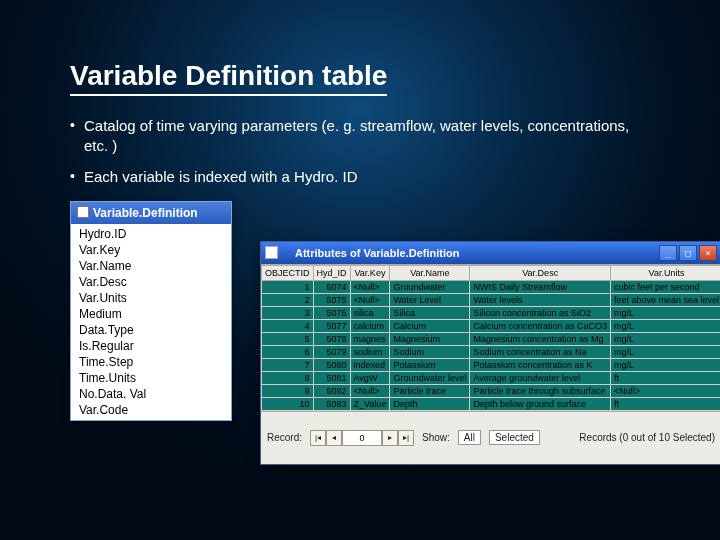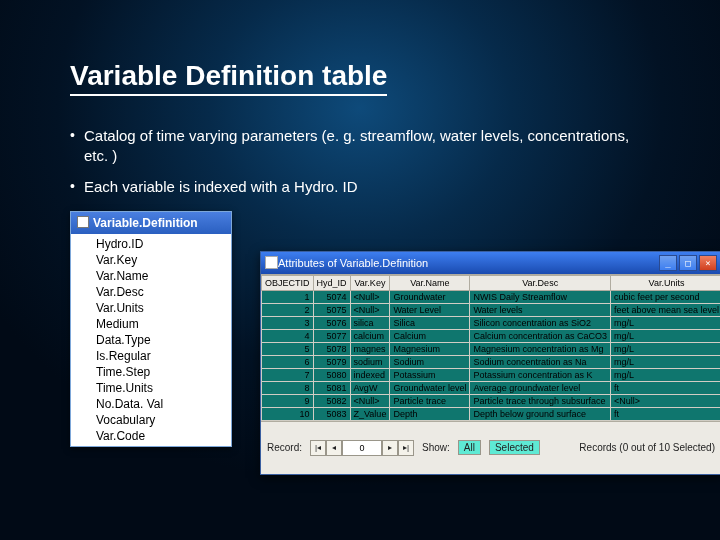--- a/index.html
+++ b/index.html
@@ -1,44 +1,44 @@
 <!DOCTYPE html>
 <html><head>
 <meta charset="utf-8">
 <style>
 html,body{margin:0;padding:0;width:720px;height:540px;overflow:hidden;font-family:Arial,Helvetica,sans-serif}
 body{background:radial-gradient(ellipse 60% 70% at 50% 20%,#0e4a7a 0%,#062a4a 35%,#021224 70%,#010a16 100%)}
 .slide{padding:60px 70px 0 70px;color:#fff}
-h1{font-size:28px;font-weight:700;margin:0 0 14px 0;color:#fff;border-bottom:2px solid #fff;display:inline-block;padding-bottom:2px}
+h1{font-size:28px;font-weight:700;margin:0 0 4px 0;color:#fff;border-bottom:2px solid #fff;display:inline-block;padding-bottom:2px}
 .bullets{margin:16px 0 0 0;padding:0;list-style:none}
 .bullets li{font-size:15px;line-height:1.3;margin:0 0 12px 0;padding-left:14px;position:relative;color:#fff}
 .bullets li::before{content:"•";position:absolute;left:0;top:0;font-size:14px}
 .figs{position:relative;margin-top:14px}
 .fieldlist{position:absolute;left:0;top:0;width:160px;border:1px solid #7da7d9;box-shadow:0 2px 6px rgba(0,0,0,.5);font-size:12px}
 .fl-title{background:linear-gradient(#4a7fe0,#2a5fc0);color:#fff;font-weight:700;padding:4px 6px;display:flex;gap:4px}
 .fl-title .icon{display:inline-block;width:10px;height:10px;background:#fff;border:1px solid #777}
 .fl-body{background:#fff;color:#000;padding:2px 0}
-.fl-body div{padding:1px 25px}
+.fl-body div{padding:1px 8px}
 .attrwin{position:absolute;left:190px;top:40px;width:460px;border:1px solid #3a5fa0;box-shadow:0 3px 10px rgba(0,0,0,.6);font-size:10px;background:#eceae4}
 .aw-titlebar{background:linear-gradient(#3d7ef0,#1a4bb0);color:#fff;padding:3px 4px;display:flex;align-items:center;justify-content:space-between}
-.aw-titlebar .t{display:flex;align-items:center;gap:0;font-weight:400;font-size:11px}
+.aw-titlebar .t{display:flex;align-items:center;gap:17px;font-weight:700;font-size:11px}
 .aw-titlebar .t .ic{display:inline-block;width:11px;height:11px;background:#fff;border:1px solid #aaa}
 .aw-ctrls{display:flex;gap:2px}
 .aw-ctrls span{display:inline-flex;width:16px;height:14px;background:linear-gradient(#6fa0f0,#3d7ef0);border:1px solid #2a4a90;align-items:center;justify-content:center;color:#fff;font-size:9px;font-family:monospace}
 .aw-ctrls span.cls{background:linear-gradient(#f08060,#d04020)}
 .aw-grid{background:#0f766e;color:#000;border-top:1px solid #b0aca0}
 table{border-collapse:collapse;width:100%;font-size:9px}
 th{background:#eceae4;border:1px solid #b0aca0;padding:2px 3px;font-weight:400;text-align:center;white-space:nowrap}
 td{border:1px solid #d0cdc4;padding:1px 3px;white-space:nowrap}
 td.r{text-align:right}
 .aw-status{background:#eceae4;border-top:1px solid #b0aca0;padding:18px 6px;display:flex;align-items:center;gap:8px;color:#222;font-size:10px}
 .aw-status .nav{display:flex;align-items:center;gap:0}
 .aw-status .nav span{display:inline-flex;width:14px;height:14px;border:1px solid #9a968a;background:#f4f2ea;align-items:center;justify-content:center;font-size:8px}
 .aw-status .nav input{width:34px;height:12px;border:1px solid #9a968a;text-align:center;font-size:9px}
-.aw-status .btn{display:inline-block;border:1px solid #9a968a;background:#5eead4;padding:1px 5px}
+.aw-status .btn{display:inline-block;border:1px solid #9a968a;background:#ffffff;padding:1px 5px}
 </style>
 </head>
 <body>
 
 <div class="slide">
   <h1>Variable Definition table</h1>
   <ul class="bullets">
     <li>Catalog of time varying parameters (e. g. streamflow, water levels, concentrations, etc. )</li>
     <li>Each variable is indexed with a  Hydro. ID</li>
   </ul>
@@ -55,21 +55,20 @@
         <div>Var.Key</div>
         <div>Var.Name</div>
         <div>Var.Desc</div>
         <div>Var.Units</div>
         <div>Medium</div>
         <div>Data.Type</div>
         <div>Is.Regular</div>
         <div>Time.Step</div>
         <div>Time.Units</div>
         <div>No.Data. Val</div>
-        <div>Vocabulary</div>
         <div>Var.Code</div>
       </div>
     </div>
 
     <div class="attrwin">
       <div class="aw-titlebar">
         <div class="t">
           <span class="ic"></span>
           <span>Attributes of Variable.Definition</span>
         </div>

